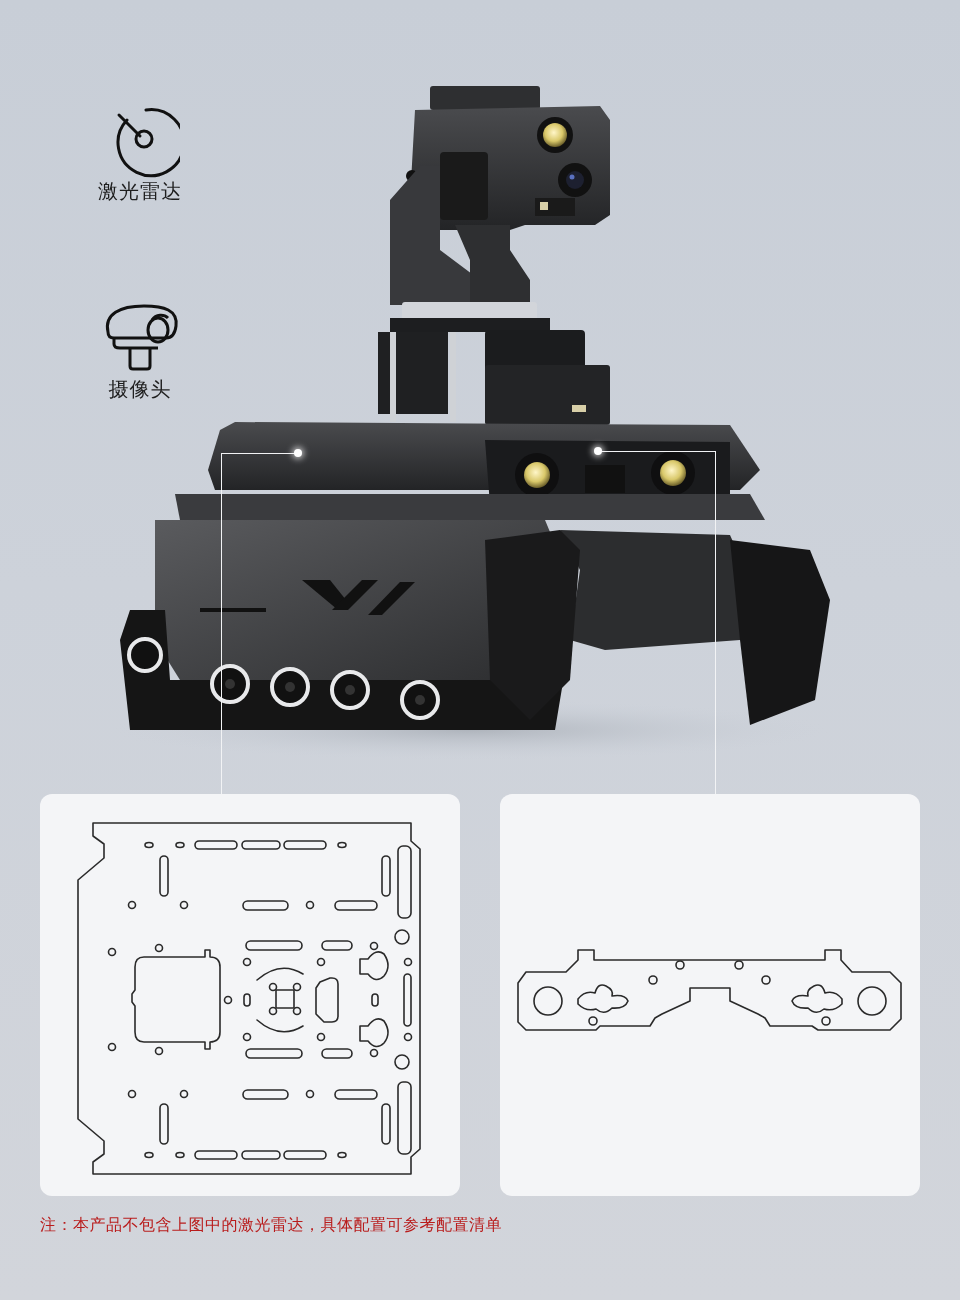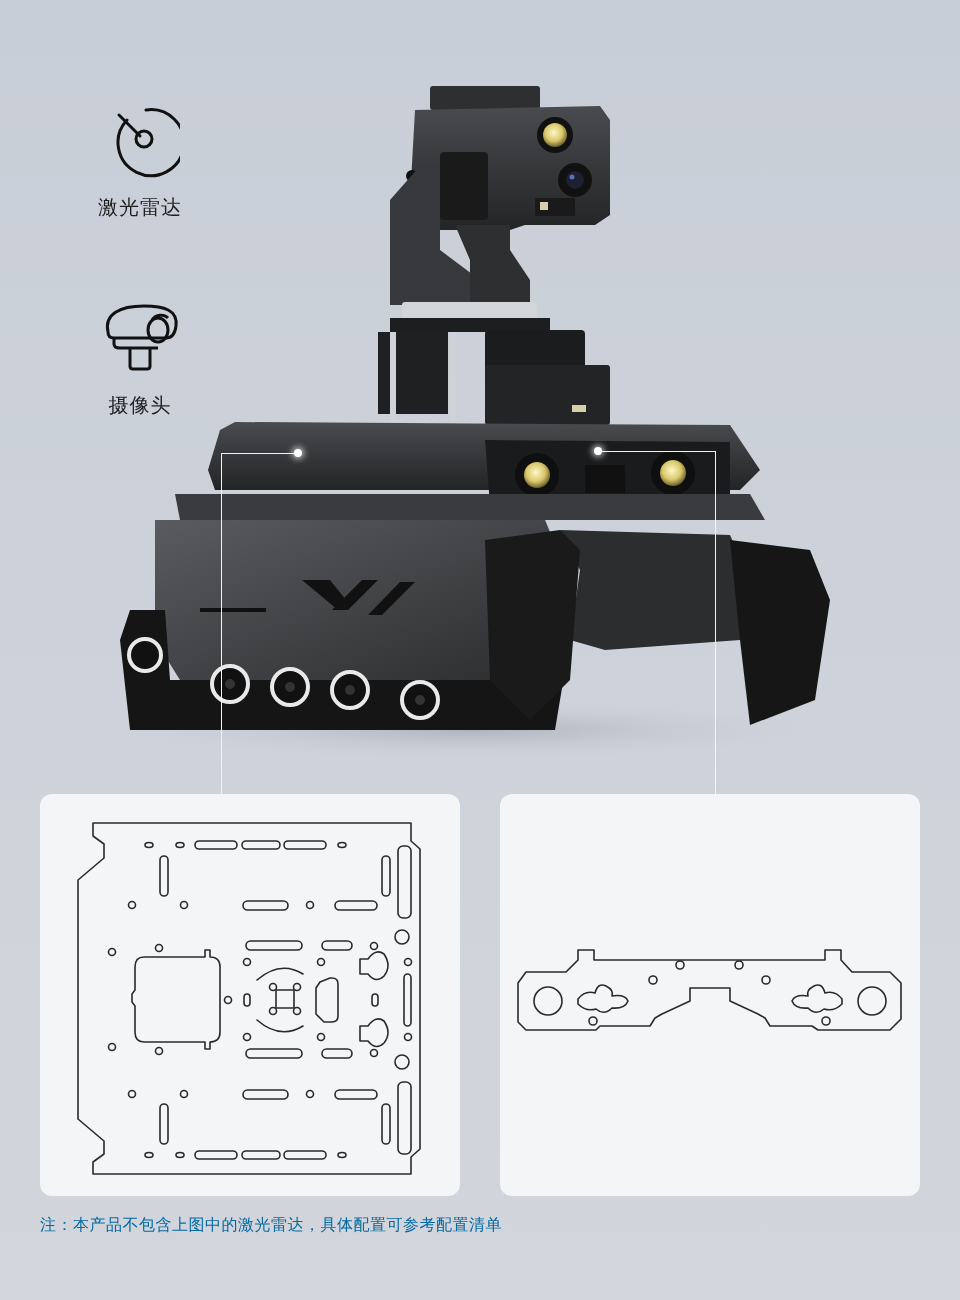--- a/index.html
+++ b/index.html
@@ -1,27 +1,27 @@
 <!DOCTYPE html>
 <html><head>
 <meta charset="utf-8">
 <style>
   html,body{margin:0;padding:0;}
   body{width:960px;height:1300px;position:relative;overflow:hidden;
     background:linear-gradient(180deg,#c8ced7 0%,#cdd2da 45%,#d2d5db 100%);
     font-family:"DejaVu Sans","Liberation Sans",sans-serif;color:#1a1a1a;}
   .feature{position:absolute;left:80px;width:120px;text-align:center;}
   .feature .icon{display:block;margin:0 auto;}
-  .feature .label{display:block;font-size:20px;letter-spacing:1px;margin-top:16px;color:#1e1e1e;}
+  .feature .label{display:block;font-size:20px;letter-spacing:1px;margin-top:0;color:#1e1e1e;}
   .robot{position:absolute;left:90px;top:80px;width:760px;height:680px;}
   .callout{position:absolute;border:1.5px solid #f2f3f5;border-bottom:none;pointer-events:none;}
   .callout-dot{position:absolute;width:8px;height:8px;border-radius:50%;background:#fff;box-shadow:0 0 6px 2px rgba(255,255,255,.7);}
   .panel{position:absolute;top:794px;width:420px;height:402px;background:#f4f5f7;border-radius:12px;}
   .panel svg{position:absolute;left:0;top:0;}
-  .note{position:absolute;left:40px;top:1215px;font-size:16px;color:#0369a1;letter-spacing:.5px;}
+  .note{position:absolute;left:40px;top:1215px;font-size:16px;color:#b91c1c;letter-spacing:.5px;}
 </style>
 </head>
 <body>
 
 <div class="feature" style="top:98px;">
   <svg class="icon" width="80" height="80" viewBox="0 0 80 80">
     <path d="M27 22 A33 33 0 1 0 46 12" fill="none" stroke="#111" stroke-width="3" stroke-linecap="round"></path>
     <line x1="19" y1="17" x2="40" y2="38" stroke="#111" stroke-width="3" stroke-linecap="round"></line>
     <circle cx="44" cy="41" r="8" fill="none" stroke="#111" stroke-width="3"></circle>
   </svg>

